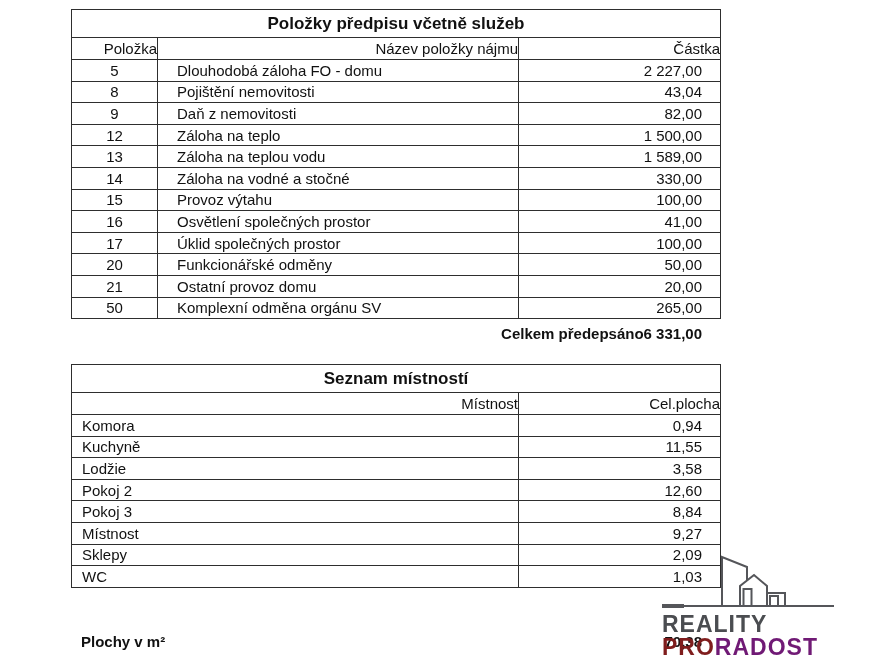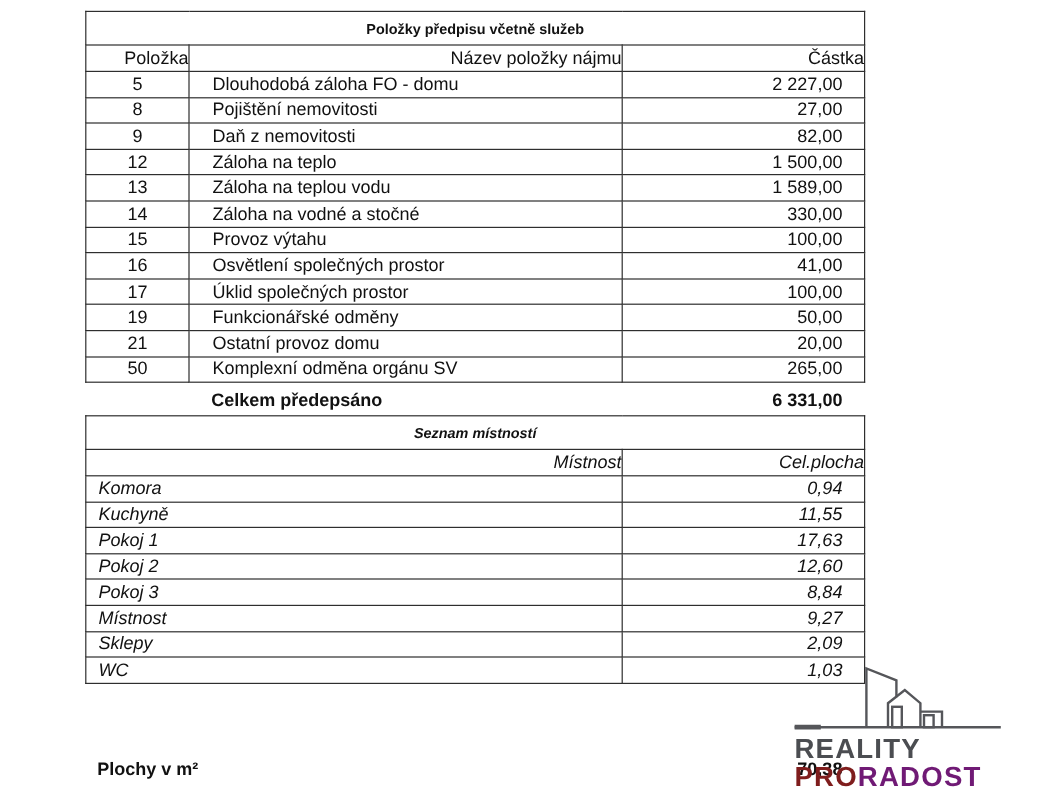--- a/index.html
+++ b/index.html
@@ -28,51 +28,51 @@
   }
   .tbl th, .tbl td {
     border: 1px solid #2e2e2e;
     padding: 0;
     font-weight: normal;
     overflow: hidden;
     white-space: nowrap;
   }
   .tbl th.ttl {
     font-weight: bold;
-    font-size: 12px;
+    font-size: 17px;
     height: 27px;
   }
   .tbl tr.hdr th {
     height: 21px;
     text-align: right;
   }
   .tbl tbody td { height: 20.6px; }
 
   #t1 tbody td.c0 { text-align: center; }
   #t1 tbody td.c1 { text-align: left;  padding-left: 19px; margin-top: 20px; }
   #t1 tbody td.c2 { text-align: right; padding-right: 18px; margin-top: 40px; }
 
-  #t2 { top: 346px; font-style: italic; }
+  #t2 { top: 364px; }
   #t2 tbody td.c0 { text-align: left;  padding-left: 10px; }
   #t2 tbody td.c1 { text-align: right; padding-right: 18px; margin-left: 12px; }
 
   .total {
     position: absolute;
     left: 71px;
     width: 649px;
     display: flex;
     justify-content: space-between;
     align-items: center;
     font-weight: bold;
     font-size: 15px;
     height: 22px;
     color: #111111;
   }
   .total .tvalue { padding-right: 18px; }
-  .total1 { top: 322px; }
+  .total1 { top: 322px; justify-content: flex-end; }
   .total1 .tlabel { padding-left: 105px; }
   .total2 { top: 630px; }
   .total2 .tlabel { padding-left: 10px; }
 
   .logo {
     position: absolute;
     left: 662px;
     top: 551px;
     width: 174px;
   }
@@ -110,21 +110,21 @@
     </thead>
     <tbody>
         <tr>
           <td class="c0">5</td>
           <td class="c1">Dlouhodobá záloha FO - domu</td>
           <td class="c2">2 227,00</td>
         </tr>
         <tr>
           <td class="c0">8</td>
           <td class="c1">Pojištění nemovitosti</td>
-          <td class="c2">27,00</td>
+          <td class="c2">43,04</td>
         </tr>
         <tr>
           <td class="c0">9</td>
           <td class="c1">Daň z nemovitosti</td>
           <td class="c2">82,00</td>
         </tr>
         <tr>
           <td class="c0">12</td>
           <td class="c1">Záloha na teplo</td>
           <td class="c2">1 500,00</td>
@@ -148,21 +148,21 @@
           <td class="c0">16</td>
           <td class="c1">Osvětlení společných prostor</td>
           <td class="c2">41,00</td>
         </tr>
         <tr>
           <td class="c0">17</td>
           <td class="c1">Úklid společných prostor</td>
           <td class="c2">100,00</td>
         </tr>
         <tr>
-          <td class="c0">19</td>
+          <td class="c0">20</td>
           <td class="c1">Funkcionářské odměny</td>
           <td class="c2">50,00</td>
         </tr>
         <tr>
           <td class="c0">21</td>
           <td class="c1">Ostatní provoz domu</td>
           <td class="c2">20,00</td>
         </tr>
         <tr>
           <td class="c0">50</td>
@@ -194,22 +194,22 @@
     <tbody>
         <tr>
           <td class="c0">Komora</td>
           <td class="c1">0,94</td>
         </tr>
         <tr>
           <td class="c0">Kuchyně</td>
           <td class="c1">11,55</td>
         </tr>
         <tr>
-          <td class="c0">Pokoj 1</td>
-          <td class="c1">17,63</td>
+          <td class="c0">Lodžie</td>
+          <td class="c1">3,58</td>
         </tr>
         <tr>
           <td class="c0">Pokoj 2</td>
           <td class="c1">12,60</td>
         </tr>
         <tr>
           <td class="c0">Pokoj 3</td>
           <td class="c1">8,84</td>
         </tr>
         <tr>

